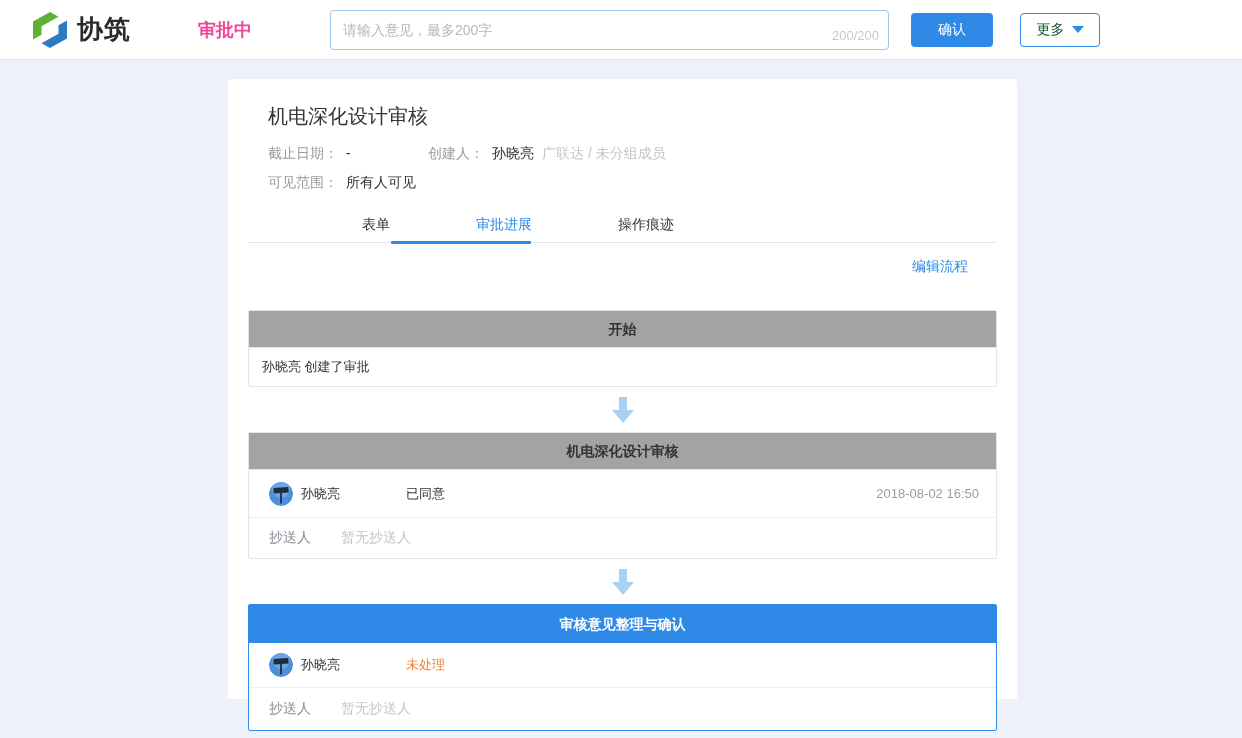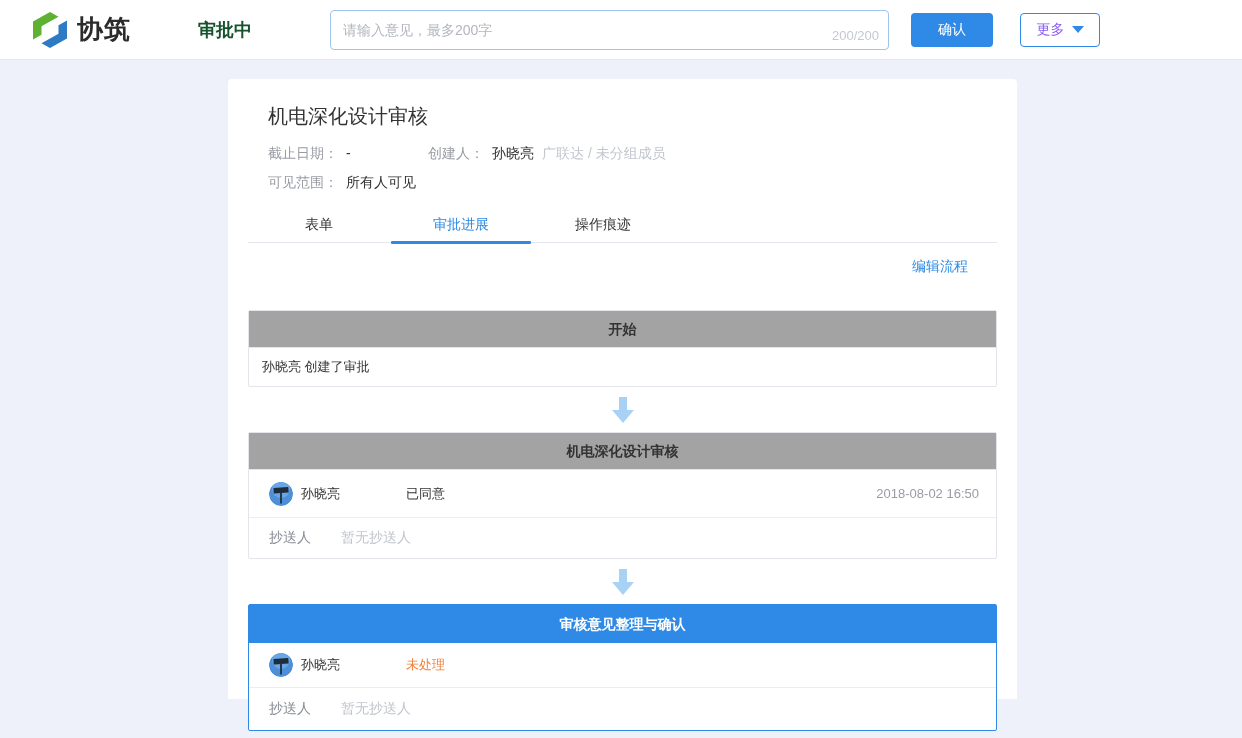--- a/index.html
+++ b/index.html
@@ -7,36 +7,36 @@
   body { font-family:"Liberation Sans","DejaVu Sans",sans-serif; background:#eef1f9; color:#333; }
 
   
   .topbar {
     height:60px; background:#fff; border-bottom:1px solid #e4e7ee;
     display:flex; align-items:center; padding-left:30px; position:relative; z-index:2;
   }
   .logo { display:flex; align-items:center; width:115px; }
   .logo svg { display:block; }
   .logo-text { font-size:26px; font-weight:700; color:#2b2b2b; margin-left:7px; letter-spacing:1px; }
-  .page-status { font-size:18px; font-weight:700; color:#14532d; margin-left:53px; white-space:nowrap; }
+  .page-status { font-size:18px; font-weight:700; color:#ec4899; margin-left:53px; white-space:nowrap; }
   .comment-box { position:relative; margin-left:78px; }
   .comment-input {
     width:559px; height:40px; border:1px solid #9fc4ee; border-radius:4px;
     padding:0 80px 0 12px; font-size:14px; color:#333; outline:none;
     font-family:"Liberation Sans","DejaVu Sans",sans-serif;
   }
   .comment-input::placeholder { color:#b2b6be; }
   .char-counter { position:absolute; right:10px; bottom:7px; font-size:13px; color:#c5c9cf; }
   .btn-primary {
     margin-left:22px; width:82px; height:34px; background:#2e8ae6; color:#fff;
     border:none; border-radius:4px; font-size:14px; cursor:pointer;
     font-family:inherit;
   }
   .btn-more {
-    margin-left:27px; width:80px; height:34px; background:#fff; color:#8b5cf6;
+    margin-left:27px; width:80px; height:34px; background:#fff; color:#14532d;
     border:1px solid #2e8ae6; border-radius:4px; font-size:14px; cursor:pointer;
     display:flex; align-items:center; justify-content:center; gap:7px;
     font-family:inherit;
   }
   .caret-down {
     width:0; height:0; border-left:6px solid transparent; border-right:6px solid transparent;
     border-top:7px solid #2e8ae6; display:inline-block;
   }
 
   
@@ -50,21 +50,21 @@
   .meta-row.second { margin-top:10px; }
   .meta-label { color:#999ca3; }
   .meta-value { color:#333; margin-left:8px; }
   .meta-dash { color:#333; margin-left:8px; width:54px; }
   .meta-creator-label { color:#999ca3; margin-left:28px; }
   .meta-org { color:#c2c6cd; margin-left:8px; }
 
   
   .tabs { margin-top:17px; border-bottom:1px solid #e4e7ed; display:flex; height:34px; }
   .tab {
-    width:142px; text-align:center; font-size:14px; color:#333; line-height:31px;
+    width:142px; text-align:right; font-size:14px; color:#333; line-height:31px;
     cursor:pointer; position:relative; height:34px;
   }
   .tab.active { color:#2e8ae6; }
   .tab.active::after {
     content:""; position:absolute; left:1px; right:1px; bottom:-1px; height:3px;
     background:#2e8ae6; border-radius:1px;
   }
 
   .edit-flow-row { margin-top:14px; text-align:right; padding-right:29px; height:20px; }
   .edit-flow-link { font-size:14px; color:#2e8ae6; text-decoration:none; cursor:pointer; }

